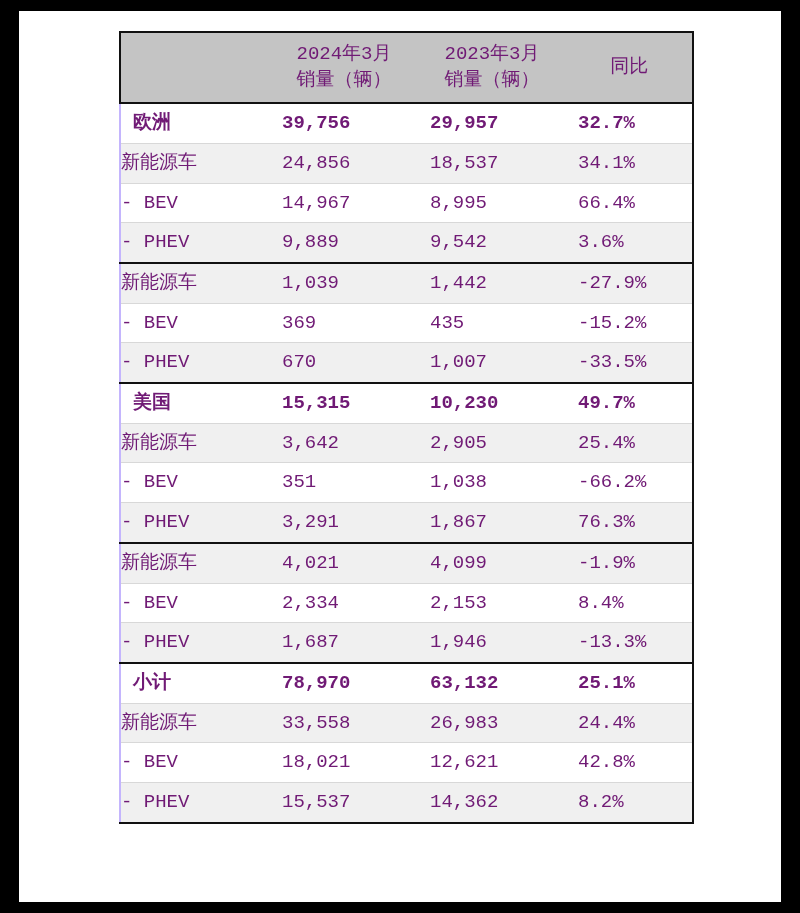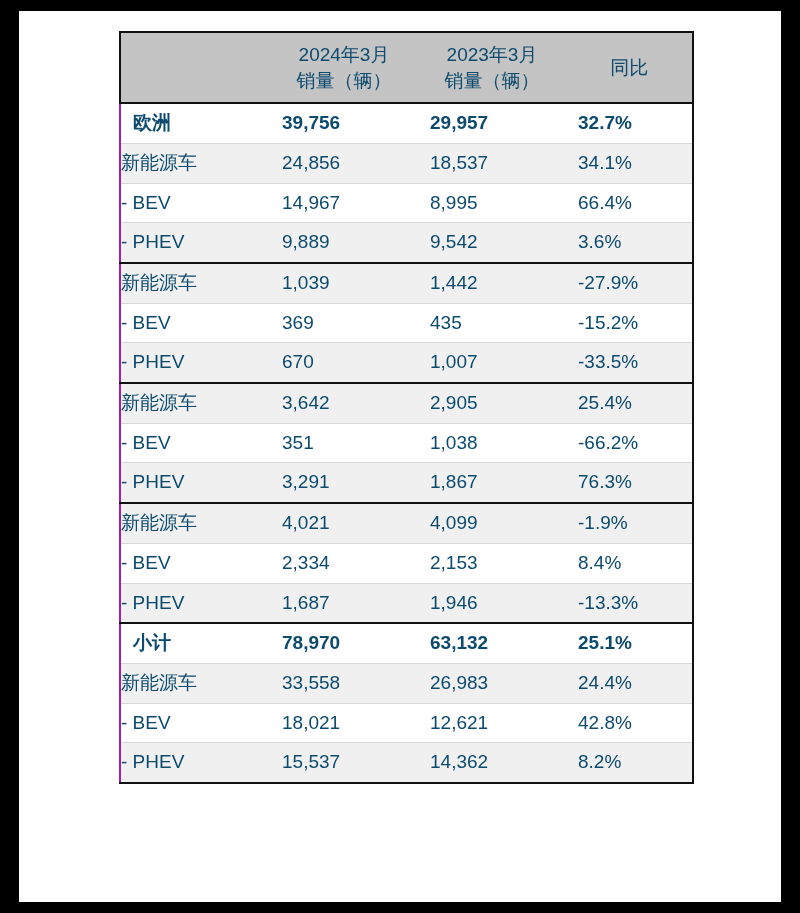--- a/index.html
+++ b/index.html
@@ -25,21 +25,22 @@
     position: absolute;
     left: 100px;
     top: 20px;
     width: 573px;
   }
   table.sales {
     border-collapse: collapse;
     table-layout: fixed;
     width: 573px;
     font-size: 19px;
-    color: #0c4a6e;
+    color: #701a75;
+    font-family: Liberation Mono, monospace;
   }
   table.sales col.c0 { width: 150px; }
   table.sales col.c1 { width: 148px; }
   table.sales col.c2 { width: 148px; }
   table.sales col.c3 { width: 127px; }
 
   thead th {
     background: #c4c4c4;
     font-weight: normal;
     font-size: 19px;
@@ -65,21 +66,21 @@
   tbody td {
     padding: 7px 12px;
     line-height: 1.3;
     border-left: 0;
     border-right: 0;
     border-top: 1px solid #d8d8d8;
     border-bottom: 1px solid #d8d8d8;
   }
   tbody td.label {
     text-align: left;
-    border-left: 2px solid #a21caf;
+    border-left: 2px solid #c4b5fd;
   }
   tbody td.num {
     text-align: left;
   }
   tbody td.pct {
     text-align: left;
     border-right: 2px solid #111111;
   }
   tr.group-head td {
     font-weight: bold;
@@ -161,20 +162,26 @@
           <td class="num">435</td>
           <td class="pct">-15.2%</td>
         </tr>
         <tr class="sub sub-c block-end">
           <td class="label">- PHEV</td>
           <td class="num">670</td>
           <td class="num">1,007</td>
           <td class="pct">-33.5%</td>
         </tr>
 
+        <tr class="group-head">
+          <td class="label">美国</td>
+          <td class="num">15,315</td>
+          <td class="num">10,230</td>
+          <td class="pct">49.7%</td>
+        </tr>
         <tr class="sub sub-a">
           <td class="label">新能源车</td>
           <td class="num">3,642</td>
           <td class="num">2,905</td>
           <td class="pct">25.4%</td>
         </tr>
         <tr class="sub sub-b">
           <td class="label">- BEV</td>
           <td class="num">351</td>
           <td class="num">1,038</td>

